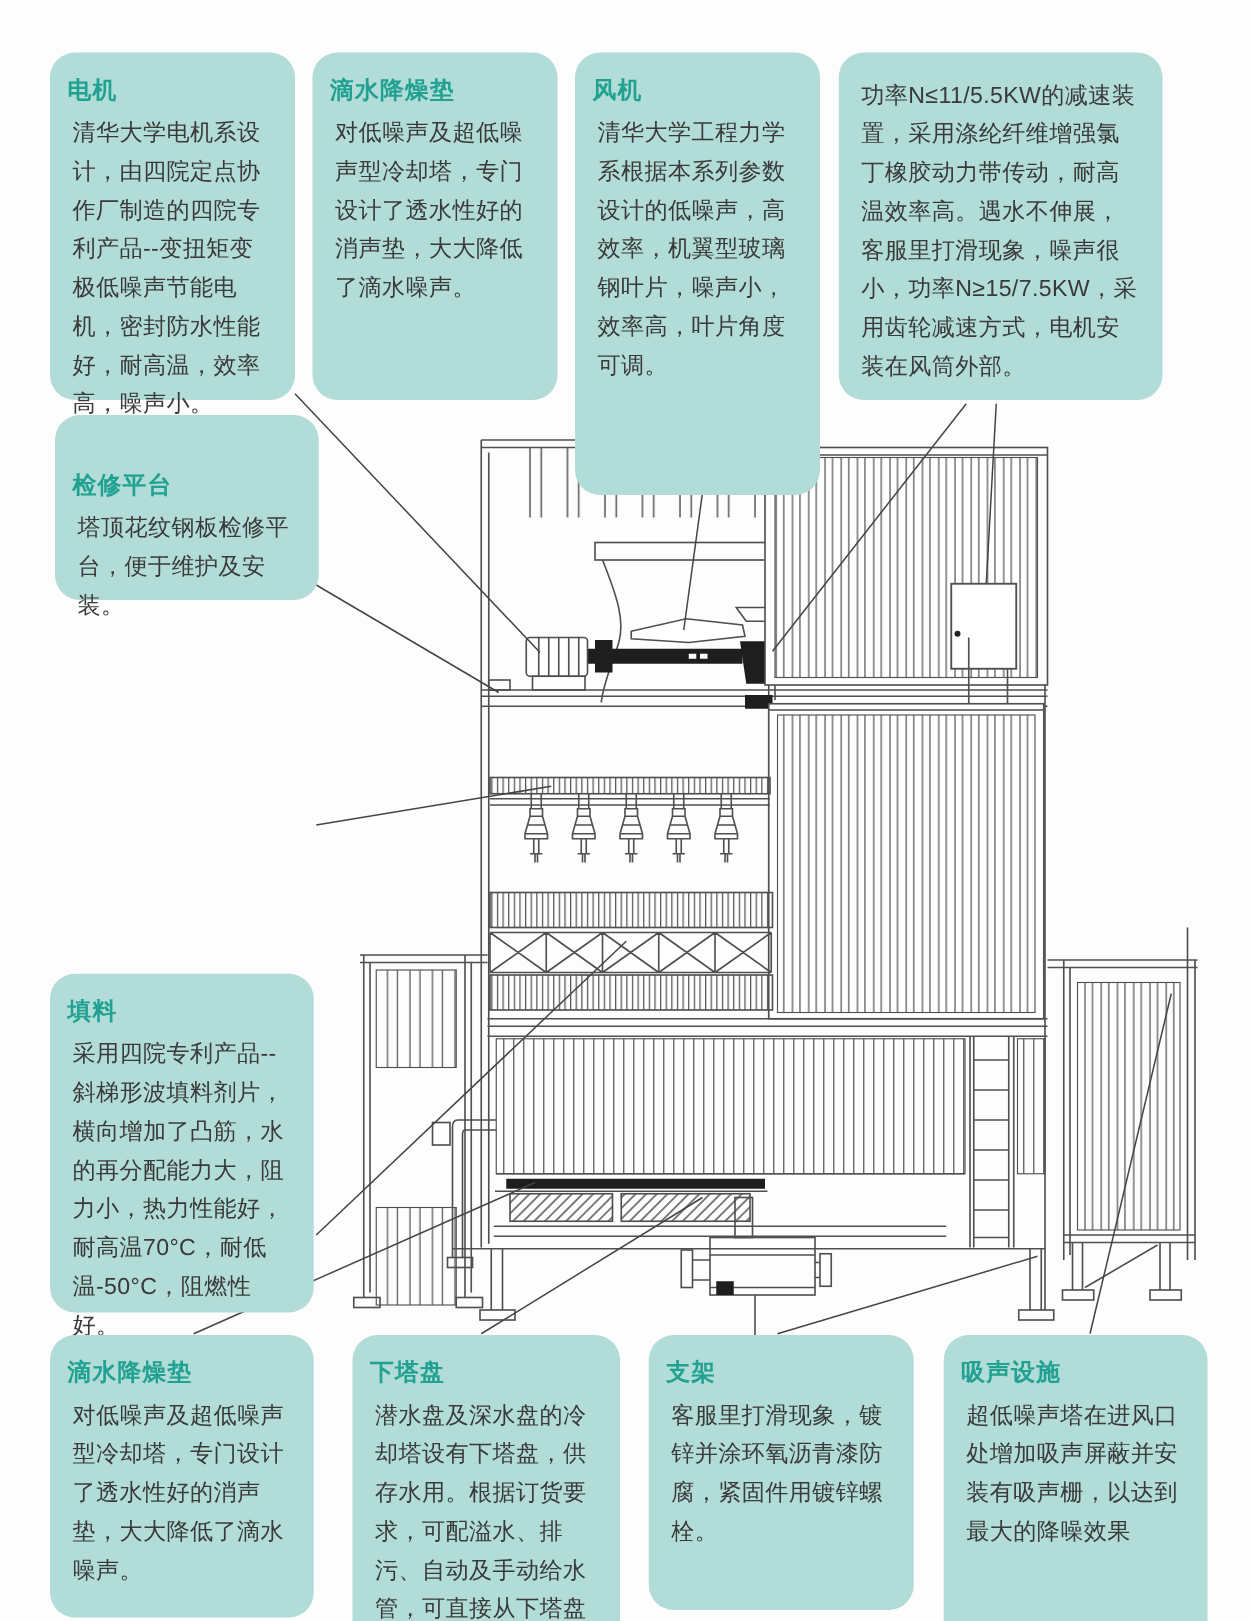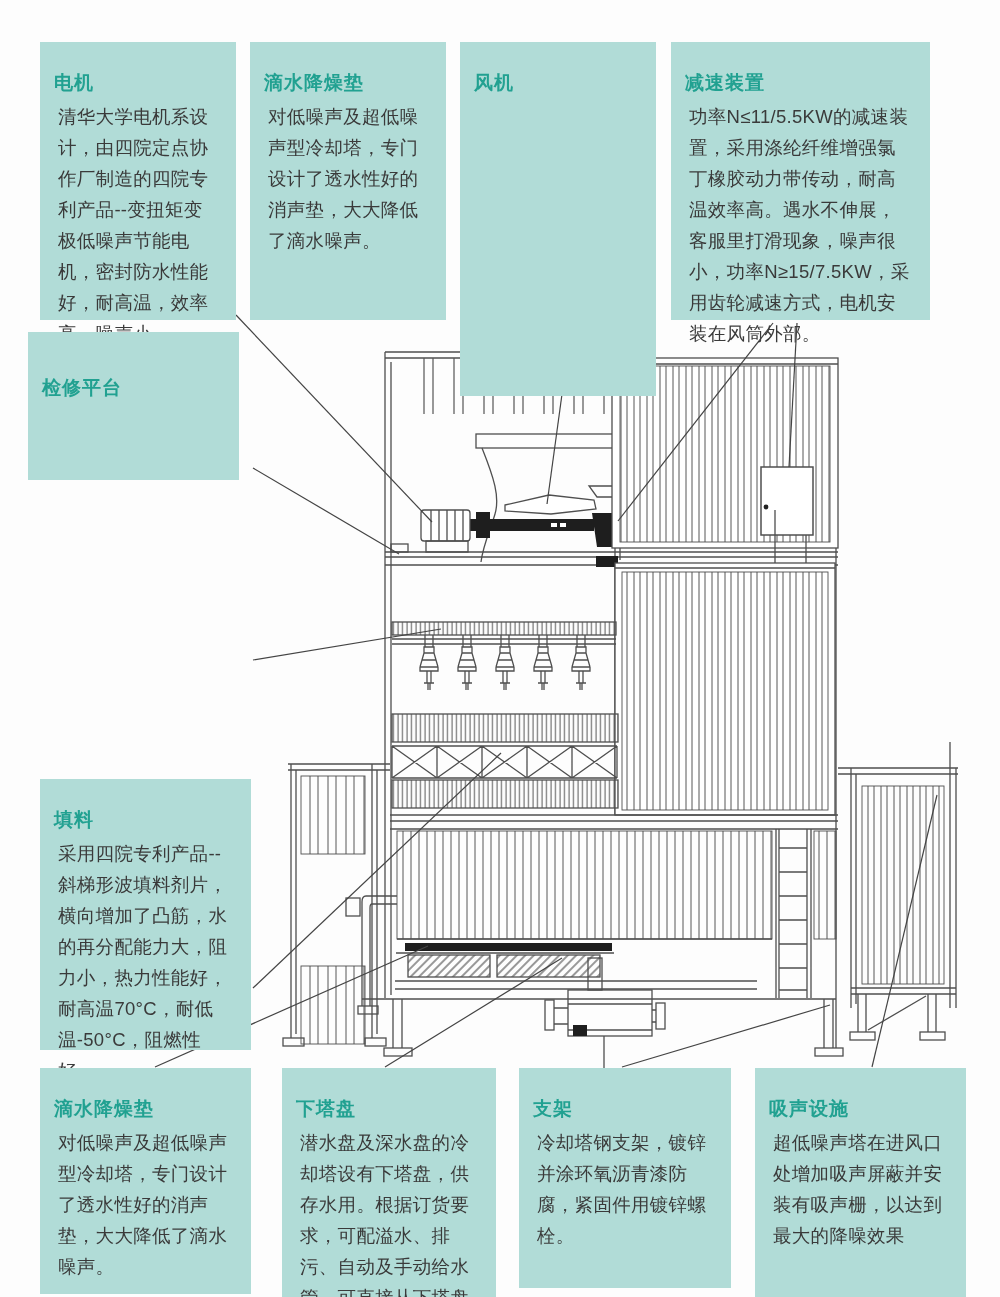--- a/index.html
+++ b/index.html
@@ -10,36 +10,36 @@
     --page_bg:#fdfdfd;
   }
   *{box-sizing:border-box;}
   html,body{margin:0;padding:0;}
   body{background:#e9e9e9;font-family:"Liberation Sans","DejaVu Sans",sans-serif;}
   .page{
     position:relative;width:1000px;height:1297px;background:var(--page_bg);
     overflow:hidden;margin:0 auto;
   }
   .box{
-    position:absolute;background:var(--box_bg);border-radius:0;
-    padding:25px 14px;color:var(--body_color);
+    position:absolute;background:var(--box_bg);border-radius:20px;
+    padding:14px 14px;color:var(--body_color);
   }
   .box h3{
     margin:3px 0 5px 0;font-size:19px;font-weight:600;color:var(--title_color);
     letter-spacing:1px;
   }
   .box p{
     margin:4px;font-size:18.5px;line-height:31px;letter-spacing:0.3px;
     font-weight:500;
   }
   .b-motor   {left:40px;  top:42px;   width:196px; height:278px;}
   .b-driptop {left:250px; top:42px;   width:196px; height:278px;}
   .b-fan     {left:460px; top:42px;   width:196px; height:354px;}
   .b-reducer {left:671px; top:42px;   width:259px; height:278px;}
-  .b-platform{left:28px;  top:332px;  width:211px; height:148px; padding-top:40px;}
+  .b-platform{left:44px;  top:332px;  width:211px; height:148px; padding-top:40px;}
   .b-water   {left:40px;  top:496px;  width:211px; height:272px;}
   .b-fill    {left:40px;  top:779px;  width:211px; height:271px;}
   .b-dripbot {left:40px;  top:1068px; width:211px; height:226px;}
   .b-basin   {left:282px; top:1068px; width:214px; height:273px;}
   .b-support {left:519px; top:1068px; width:212px; height:220px;}
   .b-sound   {left:755px; top:1068px; width:211px; height:280px;}
   .diagram{position:absolute;left:0;top:0;width:1000px;height:1297px;}
 </style>
 </head>
 <body>
@@ -192,42 +192,43 @@
   <div class="box b-motor">
     <h3>电机</h3>
     <p>清华大学电机系设计，由四院定点协作厂制造的四院专利产品--变扭矩变极低噪声节能电机，密封防水性能好，耐高温，效率高，噪声小。</p>
   </div>
   <div class="box b-driptop">
     <h3>滴水降燥垫</h3>
     <p>对低噪声及超低噪声型冷却塔，专门设计了透水性好的消声垫，大大降低了滴水噪声。</p>
   </div>
   <div class="box b-fan">
     <h3>风机</h3>
+    <p>清华大学工程力学系根据本系列参数设计的低噪声，高效率，机翼型玻璃钢叶片，噪声小，效率高，叶片角度可调。</p>
   </div>
   <div class="box b-reducer">
-    <h3>减速装置</h3>
     <p>功率N≤11/5.5KW的减速装置，采用涤纶纤维增强氯丁橡胶动力带传动，耐高温效率高。遇水不伸展，客服里打滑现象，噪声很小，功率N≥15/7.5KW，采用齿轮减速方式，电机安装在风筒外部。</p>
   </div>
   <div class="box b-platform">
     <h3>检修平台</h3>
+    <p>塔顶花纹钢板检修平台，便于维护及安装。</p>
   </div>
   <div class="box b-fill">
     <h3>填料</h3>
     <p>采用四院专利产品--斜梯形波填料剂片，横向增加了凸筋，水的再分配能力大，阻力小，热力性能好，耐高温70°C，耐低温-50°C，阻燃性好。</p>
   </div>
   <div class="box b-dripbot">
     <h3>滴水降燥垫</h3>
     <p>对低噪声及超低噪声型冷却塔，专门设计了透水性好的消声垫，大大降低了滴水噪声。</p>
   </div>
   <div class="box b-basin">
     <h3>下塔盘</h3>
     <p>潜水盘及深水盘的冷却塔设有下塔盘，供存水用。根据订货要求，可配溢水、排污、自动及手动给水管，可直接从下塔盘吸水。</p>
   </div>
   <div class="box b-support">
     <h3>支架</h3>
-    <p>冷却塔钢支架，镀锌并涂环氧沥青漆防腐，紧固件用镀锌螺栓。</p>
+    <p>客服里打滑现象，镀锌并涂环氧沥青漆防腐，紧固件用镀锌螺栓。</p>
   </div>
   <div class="box b-sound">
     <h3>吸声设施</h3>
     <p>超低噪声塔在进风口处增加吸声屏蔽并安装有吸声栅，以达到最大的降噪效果</p>
   </div>
 
 </div>
 
 </body></html>

